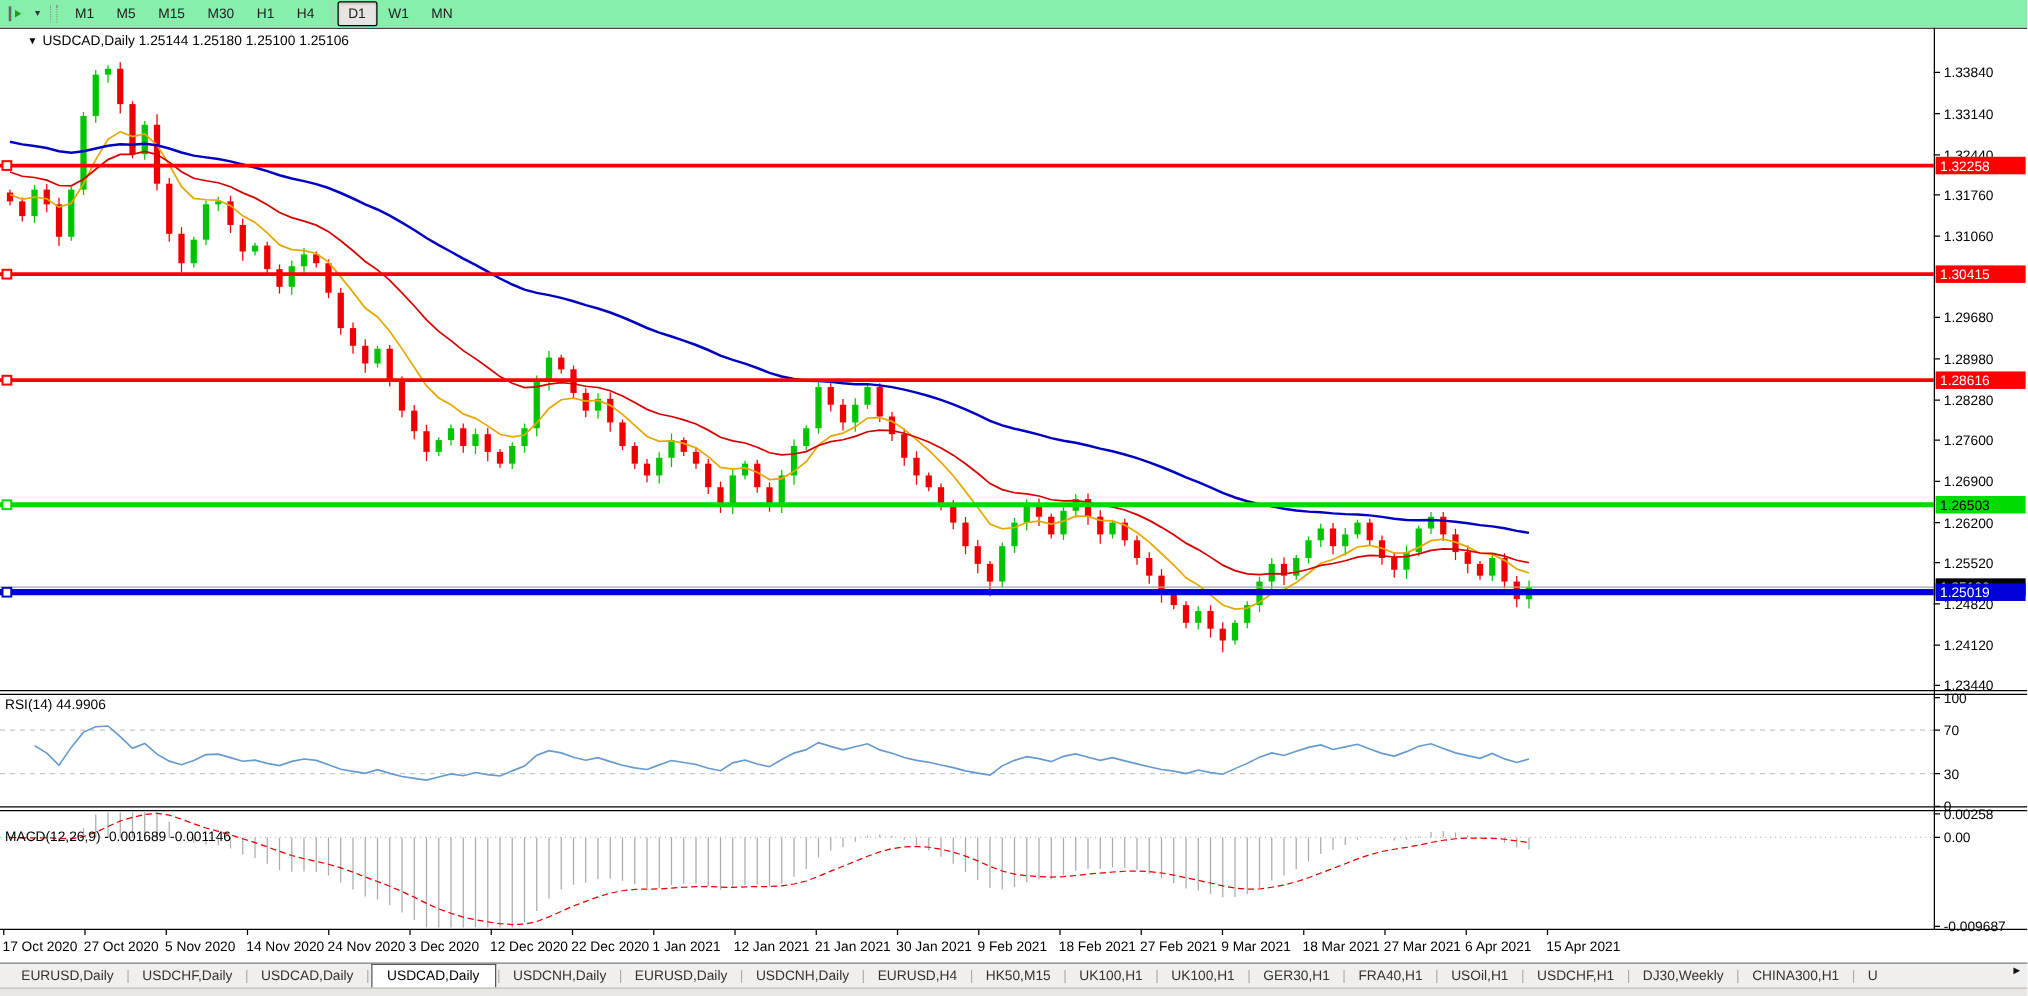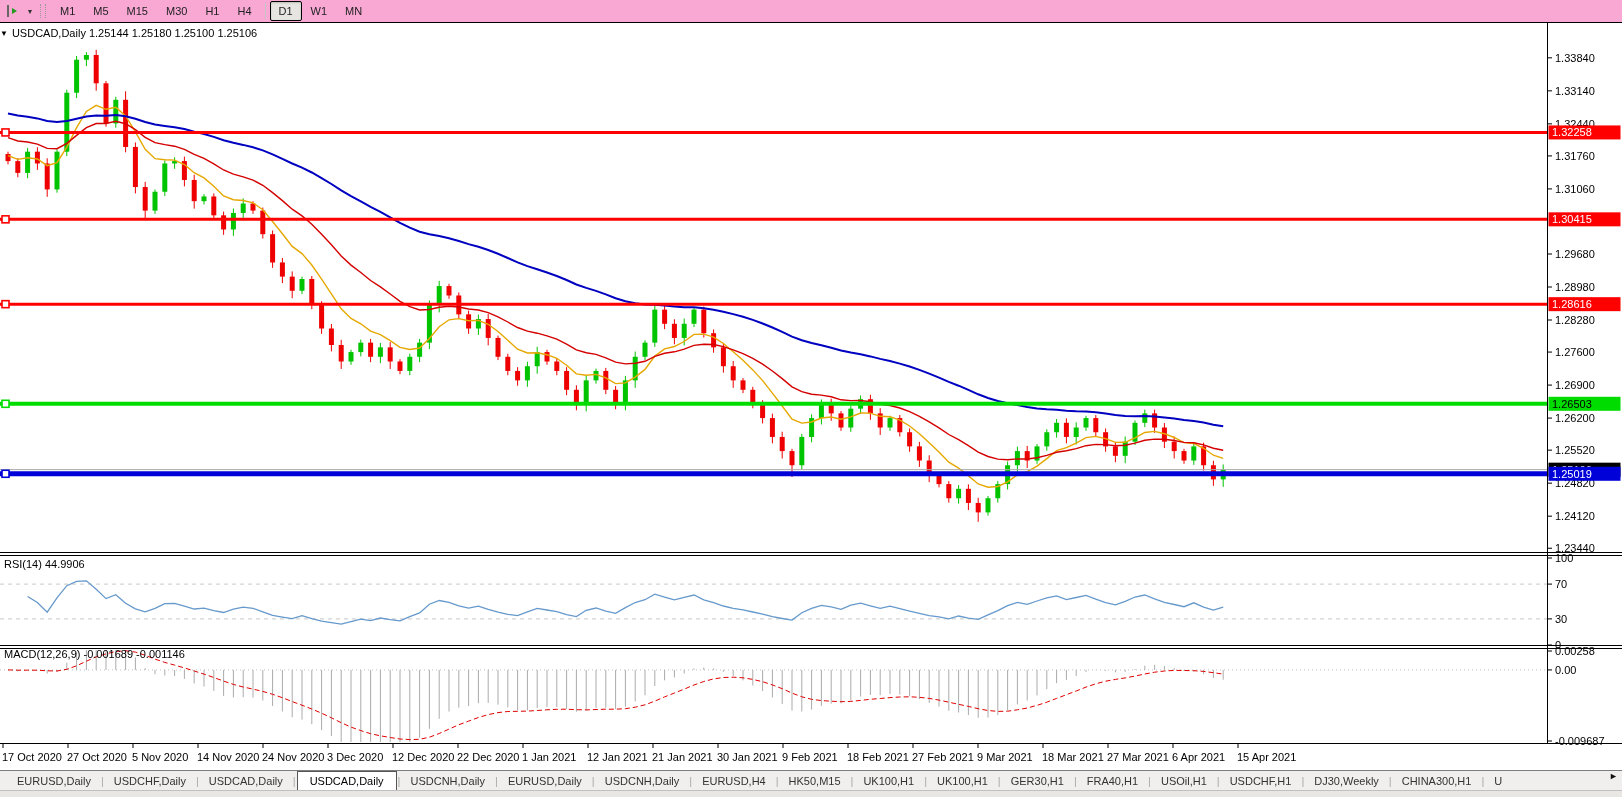--- a/index.html
+++ b/index.html
@@ -1,31 +1,31 @@
 <!DOCTYPE html>
 <html><head>
 <meta charset="utf-8">
 <style>
   html,body{margin:0;padding:0}
   body{width:1622px;height:797px;position:relative;background:#fff;overflow:hidden;
        font-family:"Liberation Sans","DejaVu Sans",sans-serif;font-size:11px;color:#000}
-  .toolbar{position:absolute;top:0;left:0;width:1622px;height:22px;background:#f9a8d4;
+  .toolbar{position:absolute;top:0;left:0;width:1622px;height:22px;background:#86efac;
            display:flex;align-items:center;box-sizing:border-box;padding-left:2px}
   .tb-icon{width:20px;height:16px;display:flex;align-items:center;justify-content:center;cursor:pointer}
   .tb-caret{font-size:7px;color:#333;width:16px;text-align:center;cursor:pointer}
   .tb-grip{width:4px;height:14px;margin:0 5px 0 2px;border-left:1px dotted #9a9a9a;border-right:1px dotted #9a9a9a}
   .tb-sep{width:1px;height:16px;background:#c6c6c6;margin:0 4px}
   .tf-btn{padding:1px 8px;color:#222;cursor:pointer;border:1px solid transparent;border-radius:2px;line-height:16px}
   .tf-btn.active{background:#e7e5e2;border:1px solid #000000;box-shadow:inset 0 1px 2px rgba(0,0,0,.18)}
   .chart-svg{position:absolute;top:22px;left:0;background:#fff}
   svg text{font-family:"Liberation Sans","DejaVu Sans",sans-serif;font-size:11px}
   .overlay-label{position:absolute;z-index:3;color:#000;white-space:nowrap}
-  #chart-title{top:27px;left:0}
+  #chart-title{top:27px;left:22px}
   #rsi-label{top:558px;left:4px}
-  #macd-label{top:648px;left:4px}
+  #macd-label{top:664px;left:4px}
   .caret-glyph{font-size:8px;margin-right:4px;vertical-align:1px;color:#000}
   .tabs{position:absolute;top:770px;left:0;width:1622px;height:20px;background:#f0efed;
         border-top:1px solid #7e7e7e;display:flex;align-items:flex-start;box-sizing:border-box;padding-left:8px}
   .tab{padding:3px 9px;color:#333;cursor:pointer;white-space:nowrap}
   .tab.active{background:#fff;border:1px solid #565656;border-bottom:1px solid #fff;font-weight:normal;color:#000;padding:3px 12px}
   .tab-sep{color:#aaa;padding:0 1px}
   .tab-scroll{position:absolute;right:4px;font-size:9px;color:#111;cursor:pointer}
   .statusbar{position:absolute;top:790px;left:0;width:1622px;height:7px;background:#e9e7e4;border-top:1px solid #c0c0c0}
 </style>
 </head>

